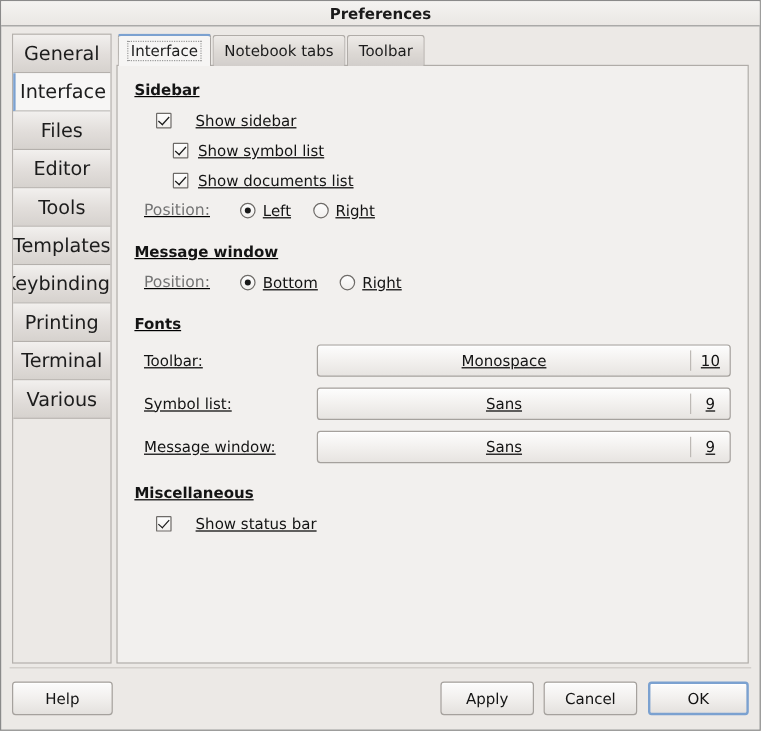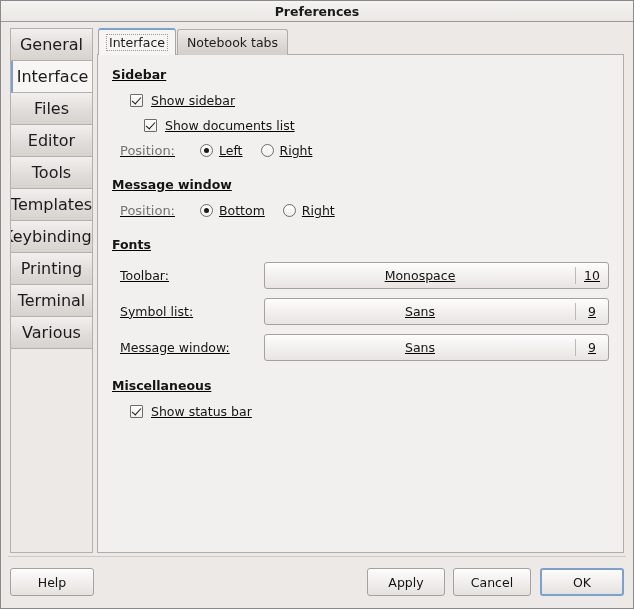--- a/index.html
+++ b/index.html
@@ -152,21 +152,21 @@
     color: #141414;
     margin: 0 0 6px 0;
   }
   .group-block { margin-bottom: 14px; text-decoration: underline; }
 
   .row {
     display: flex;
     align-items: center;
     height: 25px;
   }
-  .indent1 { padding-left: 18px; }
+  .indent1 { padding-left: 18px; gap: 12px; }
   .indent2 { padding-left: 32px; }
   .indent-pos { padding-left: 8px; }
 
   
   .chk {
     width: 13px;
     height: 13px;
     box-sizing: border-box;
     border: 1px solid #6e6b68;
     background: linear-gradient(to bottom, #fefefe 0%, #f1efed 100%);
@@ -349,33 +349,40 @@
 
     <div id="notebook">
 
       <div id="tabstrip">
         <div class="tab active">
           <span class="tab-label">Interface</span>
         </div>
         <div class="tab">
           <span class="tab-label">Notebook tabs</span>
         </div>
+        <div class="tab">
+          <span class="tab-label">Toolbar</span>
+        </div>
       </div>
 
       <div id="tabpage">
         <div id="content">
 
           <div class="group-block">
             <div class="group-title">Sidebar</div>
 
             <div class="row indent1">
               <span class="chk checked"></span>
               <span class="lbl">Show sidebar</span>
             </div>
 
+            <div class="row indent2">
+              <span class="chk checked"></span>
+              <span class="lbl">Show symbol list</span>
+            </div>
 
             <div class="row indent2">
               <span class="chk checked"></span>
               <span class="lbl">Show documents list</span>
             </div>
 
             <div class="row indent-pos">
               <span class="pos-label">Position:</span>
               <span class="radio-wrap">
                 <span class="rad on"></span>

